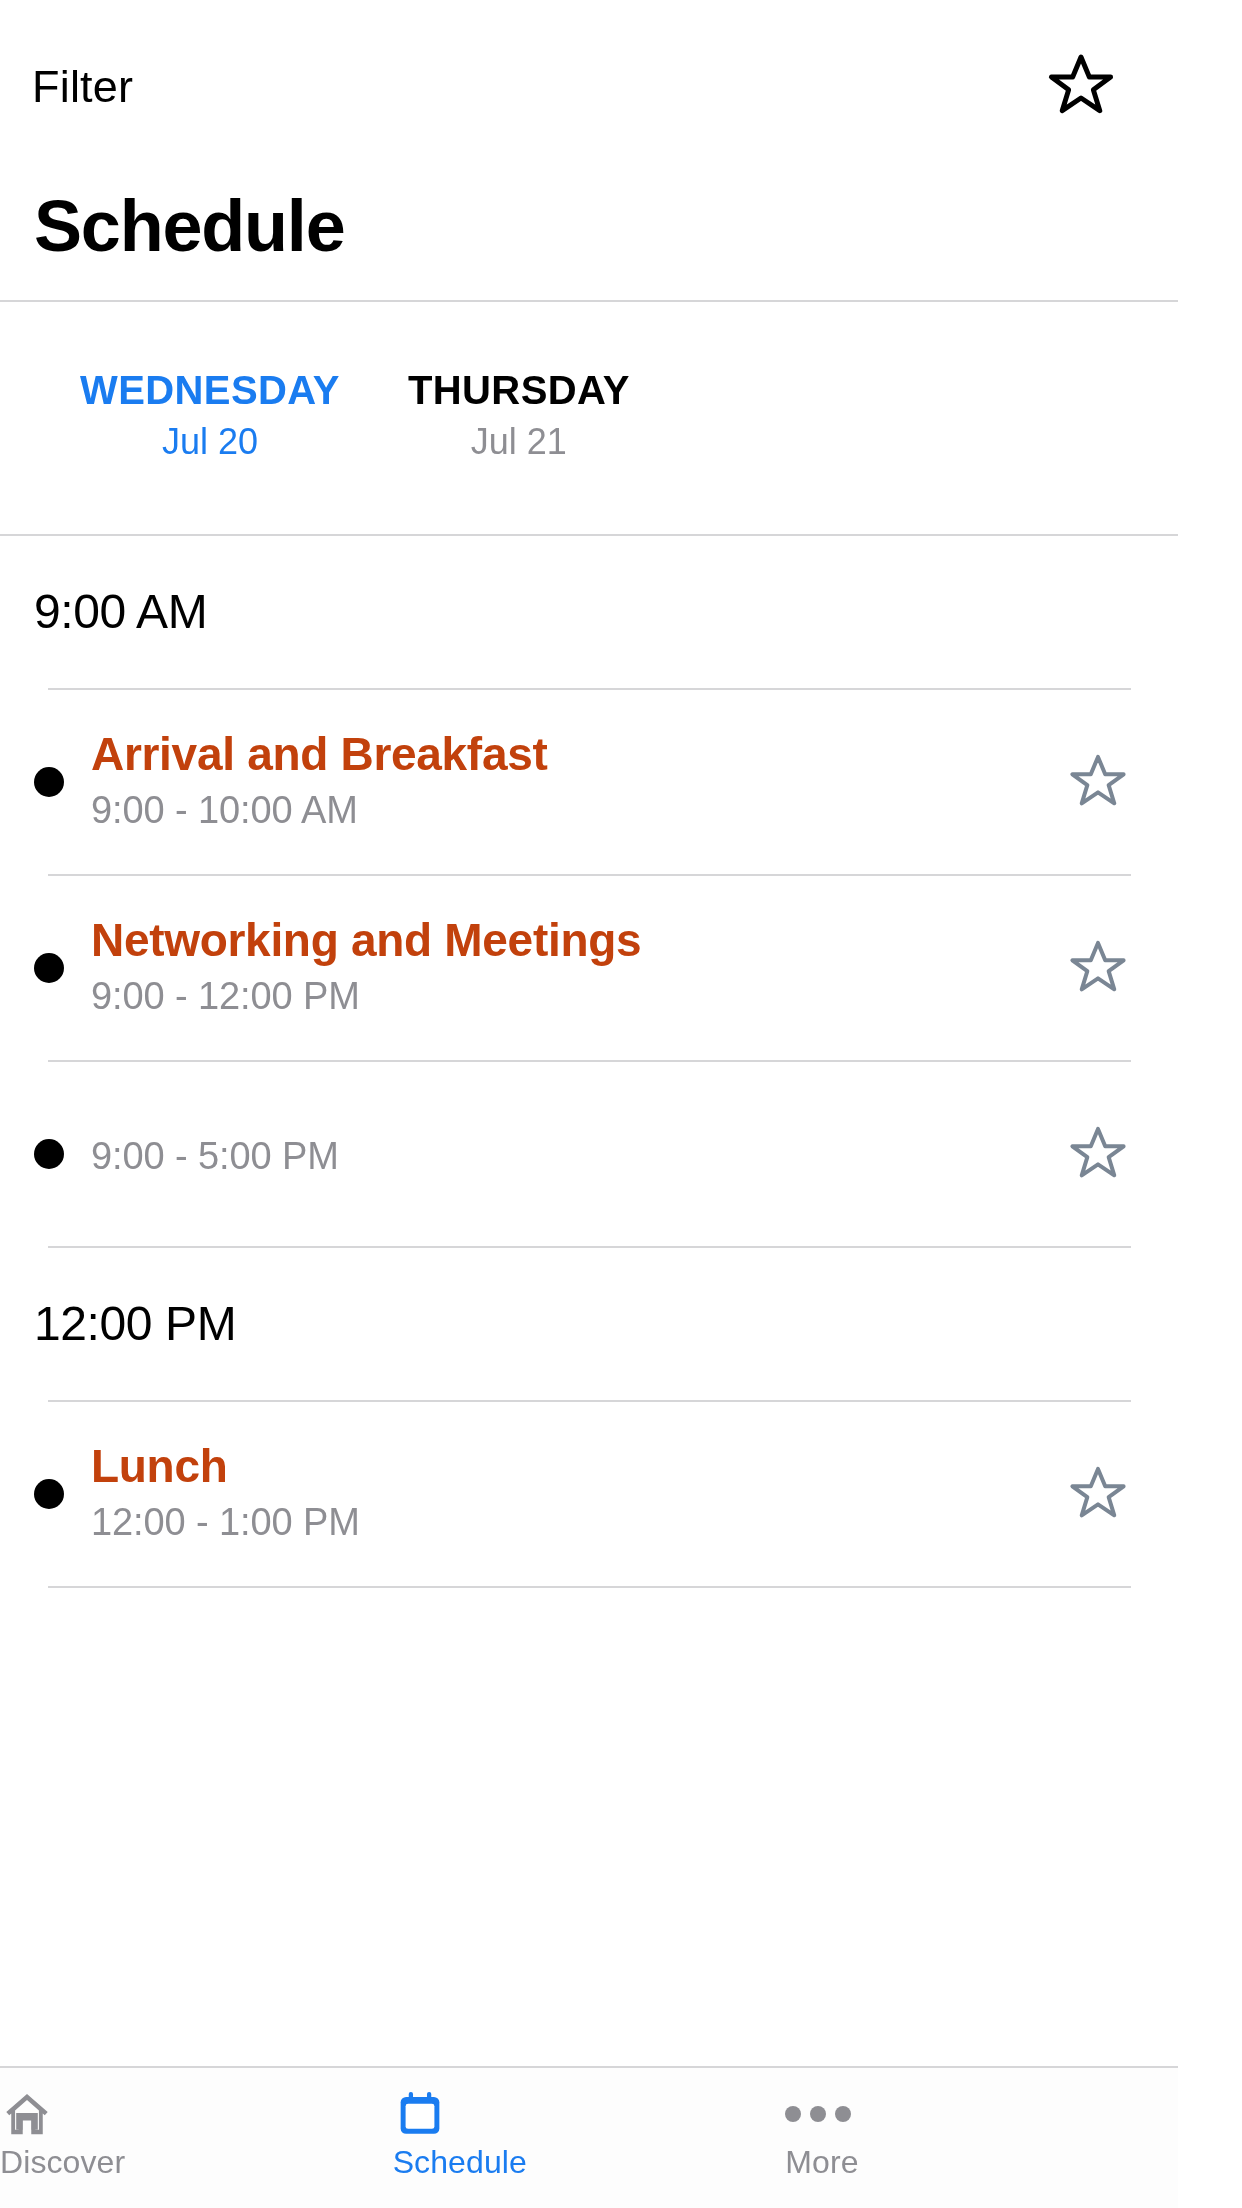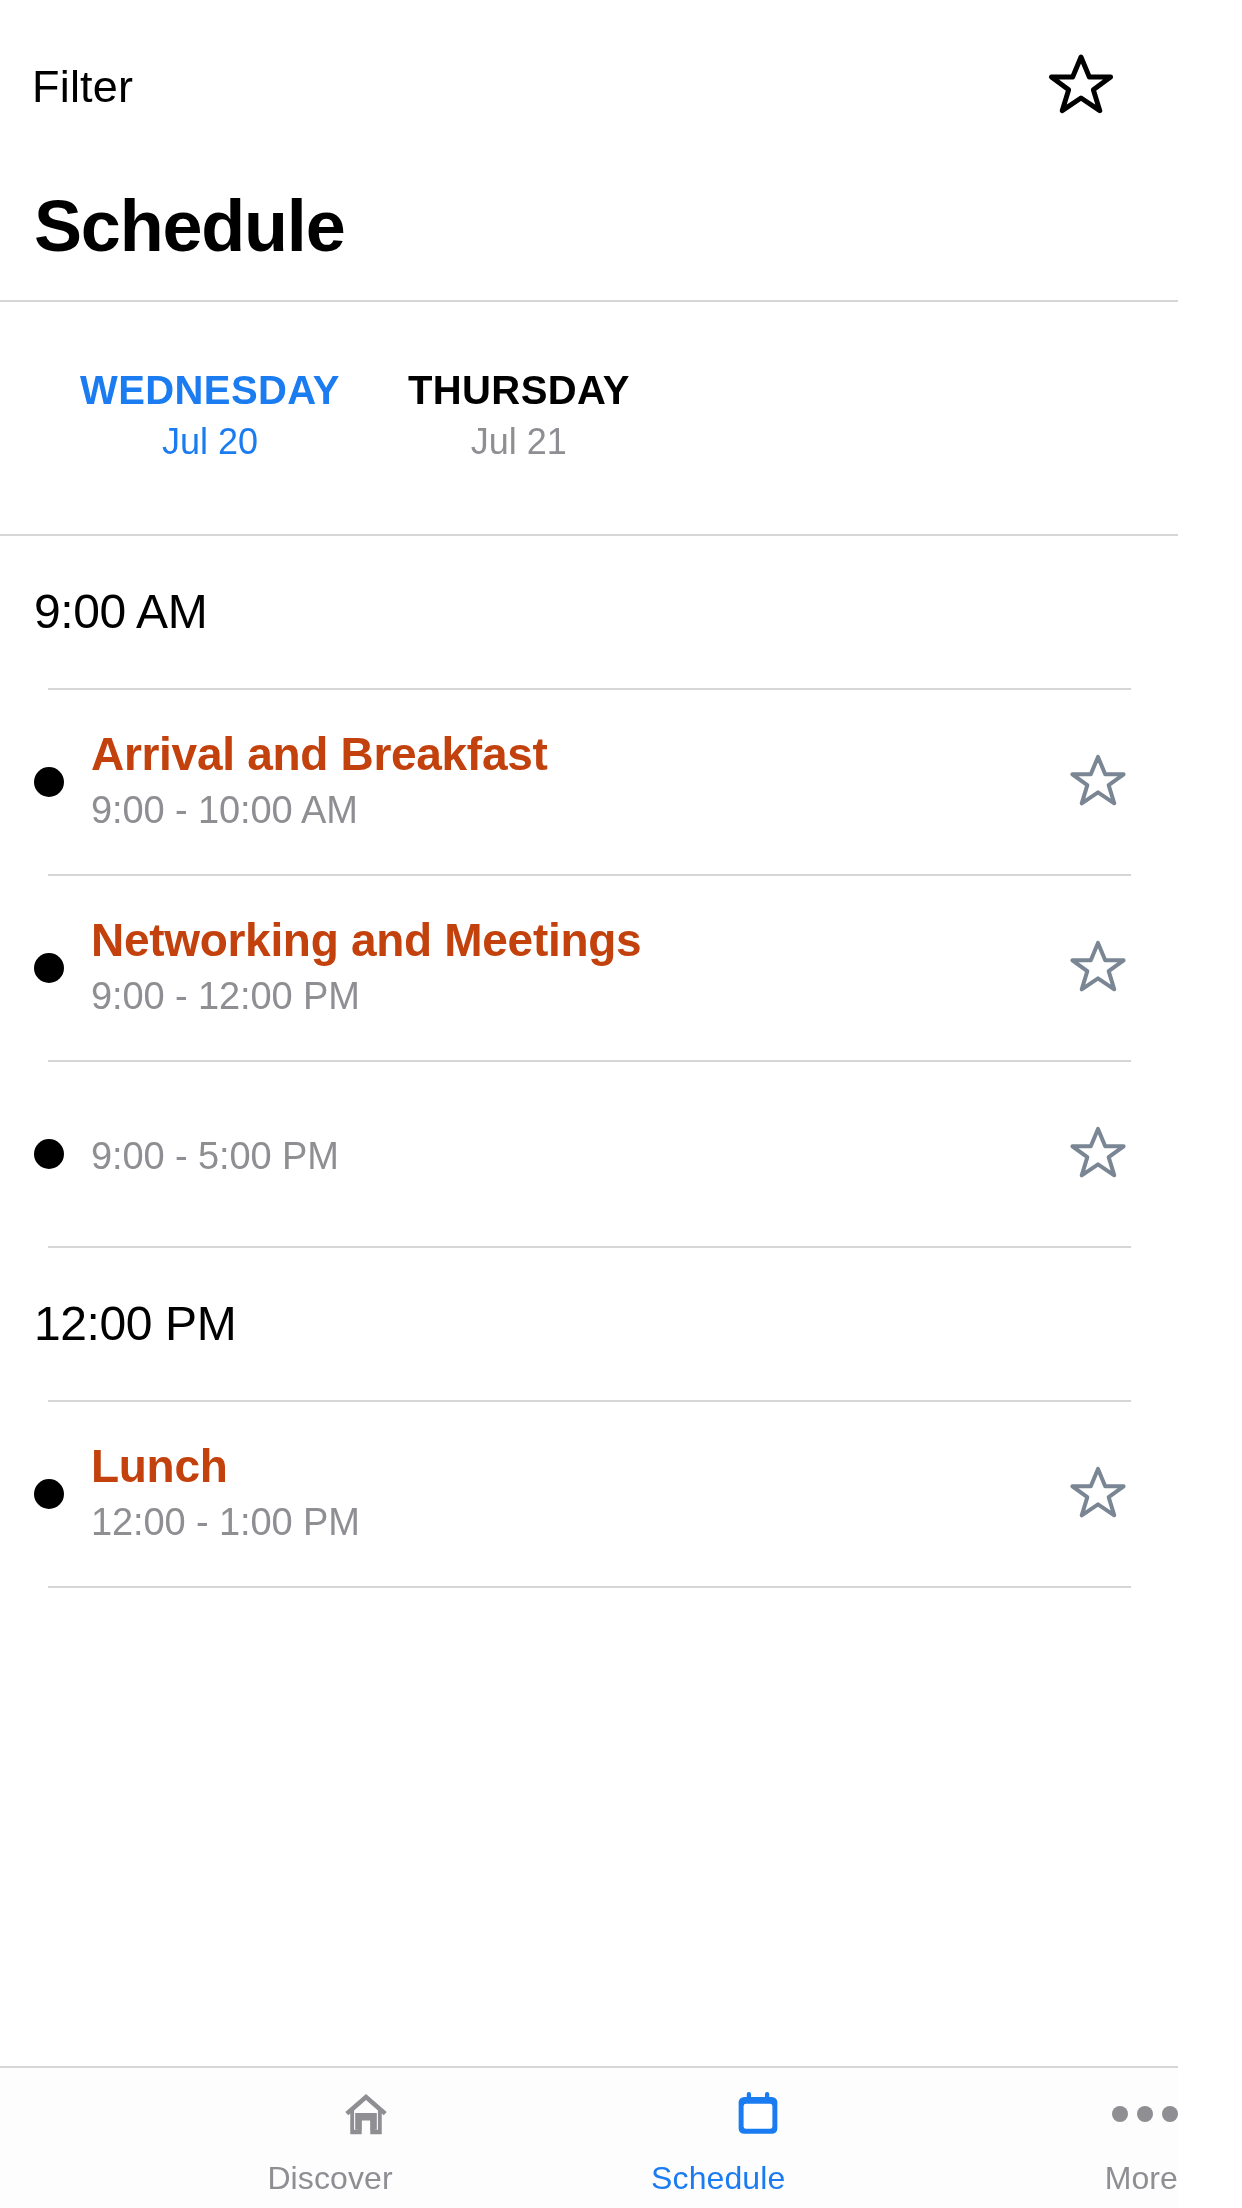--- a/index.html
+++ b/index.html
@@ -161,22 +161,22 @@
     flex:0 0 142px;
     border-top:2px solid #d6d6d8;
     background:#fdfdfd;
     display:flex;
     align-items:flex-start;
     padding-top:18px;
   }
   .tab {
     flex:1 1 0;
     display:flex; flex-direction:column;
-    align-items:flex-end;
-    gap:20px;
+    align-items:flex-start;
+    gap:4px;
   }
   .tab .tab-icon {
     height:56px;
     display:flex; align-items:center; justify-content:center;
   }
   .tab .tab-label {
     font-size:32px;
     color:#8e8e93;
     letter-spacing:0.1px;
     line-height:1;

